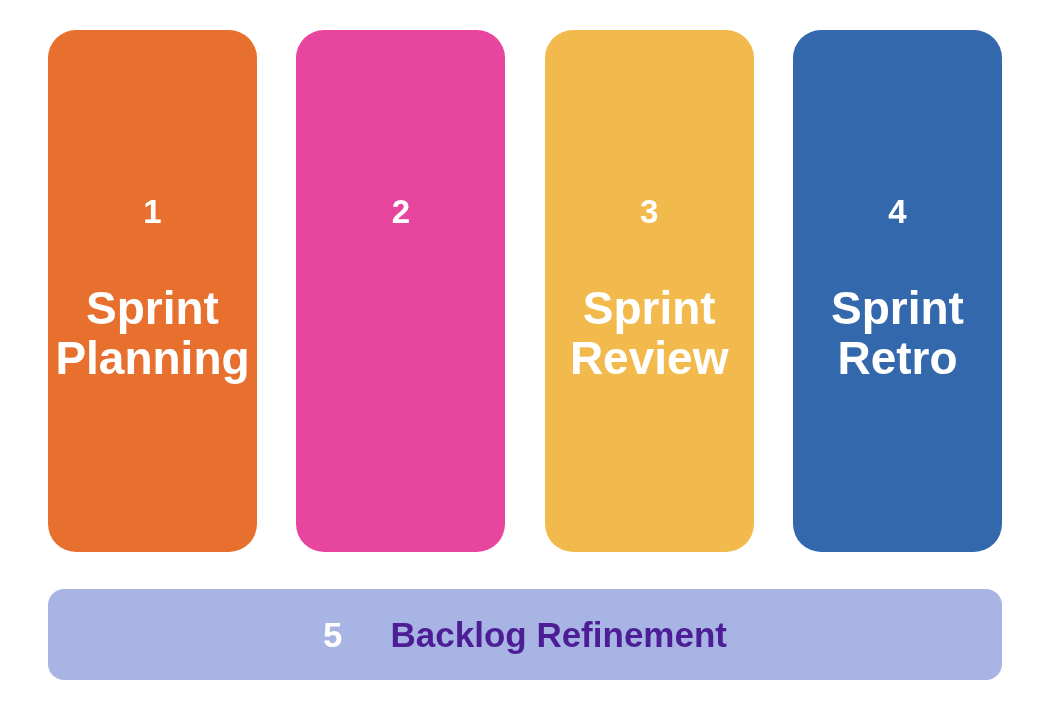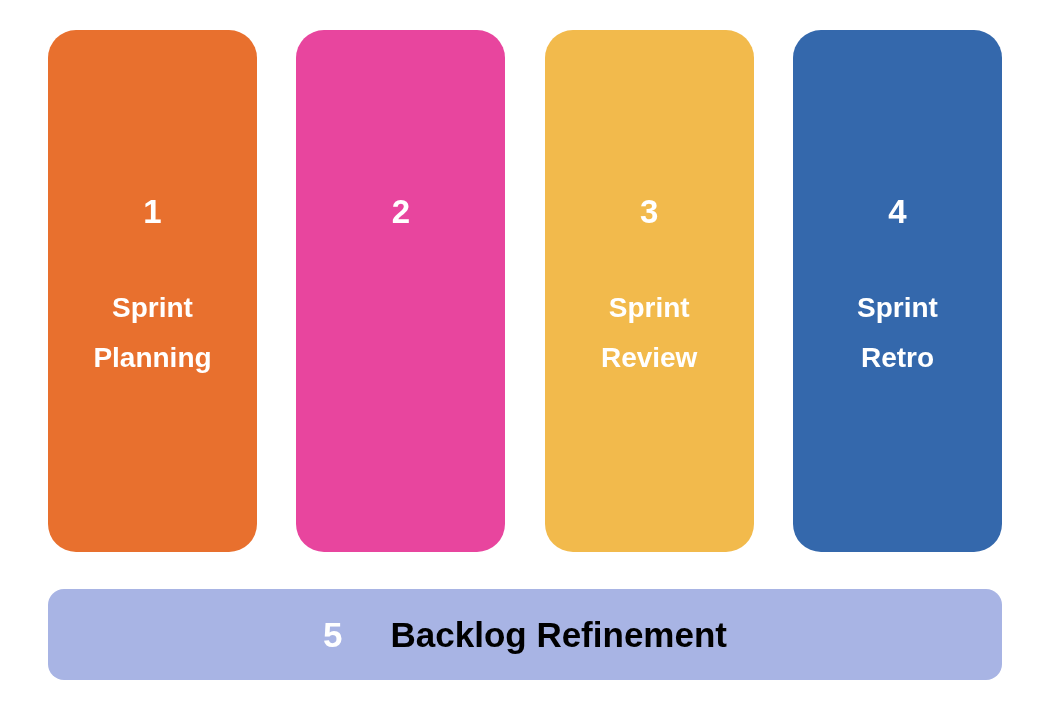--- a/index.html
+++ b/index.html
@@ -50,21 +50,21 @@
     font-size: 33px;
     font-weight: bold;
     line-height: 1;
     letter-spacing: 0px;
     text-align: center;
     user-select: none;
   }
 
   .card-title {
     color: #ffffff;
-    font-size: 28px;
+    font-size: 46px;
     font-weight: bold;
     line-height: 50px;
     text-align: center;
     margin-top: 55px;
     white-space: pre-line;
     user-select: none;
   }
 
   
   #footer-bar {
@@ -83,21 +83,21 @@
 
   .bar-number {
     color: #ffffff;
     font-size: 35px;
     font-weight: bold;
     line-height: 1;
     user-select: none;
   }
 
   .bar-title {
-    color: #000000;
+    color: #4c1d95;
     font-size: 35px;
     font-weight: bold;
     line-height: 1;
     margin-left: 48px;
     user-select: none;
   }
 </style>
 </head>
 <body style="background-color: rgb(255, 255, 255);">
 

